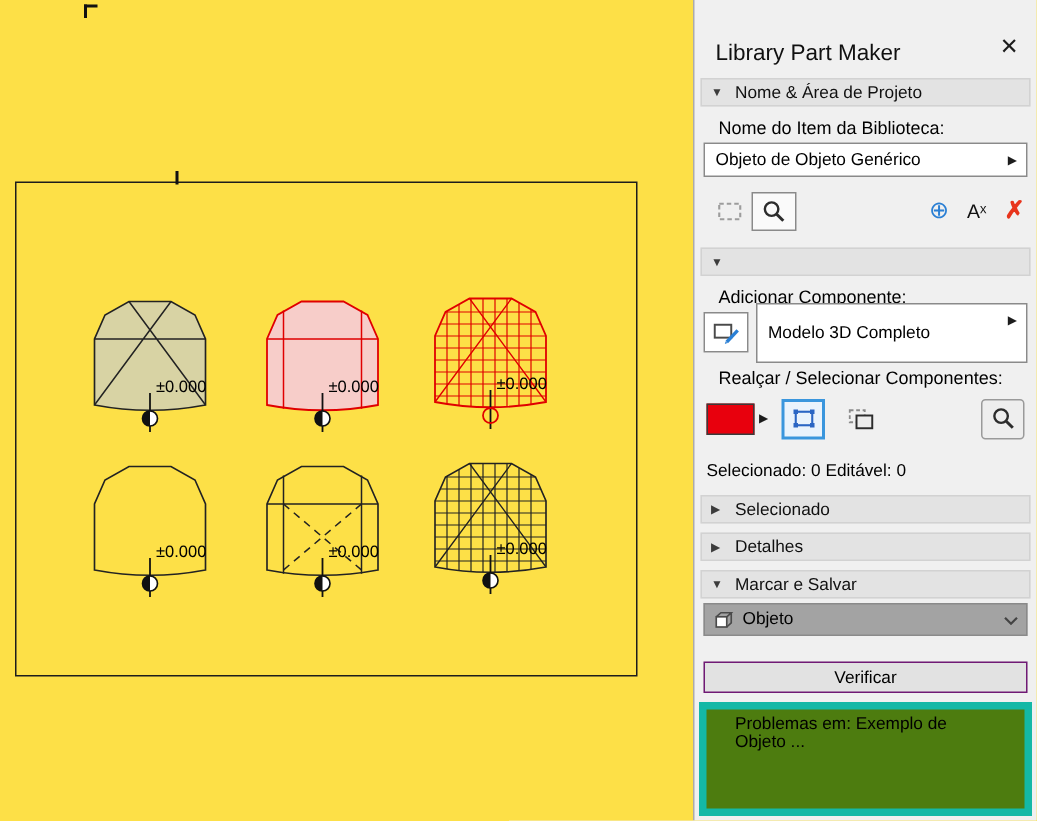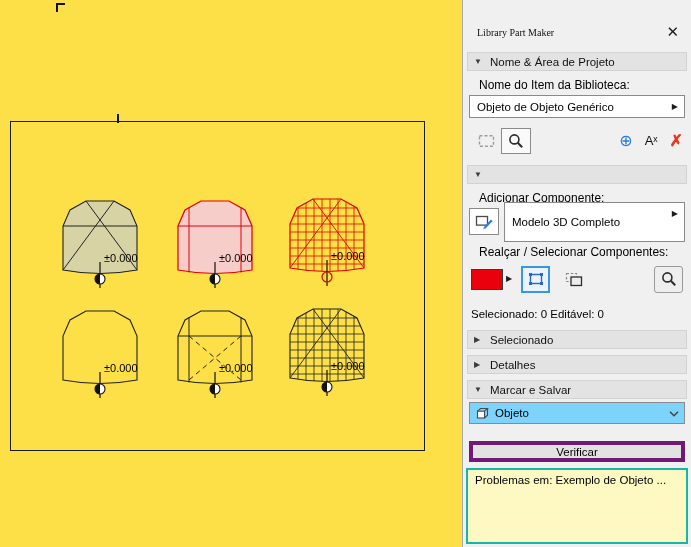--- a/index.html
+++ b/index.html
@@ -18,21 +18,21 @@
   .shape{position:absolute;width:110px;height:108px;}
   .s11{left:58px;top:196px}.s12{left:173px;top:196px}.s13{left:285px;top:194px}
   .s21{left:58px;top:306px}.s22{left:173px;top:306px}.s23{left:285px;top:304px}
   .shape svg.body{position:absolute;left:0;top:0;}
   .elev{position:absolute;left:46px;top:56px;font-size:11px;color:#000;white-space:nowrap;}
   .marker{position:absolute;left:34px;top:66px;}
   
   .panel{position:absolute;right:0;top:0;width:229px;height:547px;box-sizing:border-box;
     background:#f0f0f0;border-left:1px solid #ababab;display:flex;flex-direction:column;}
   .titlebar{height:46px;position:relative;flex:none;}
-  .titlebar .title{position:absolute;left:14px;top:27px;font-size:10px;color:#101010;font-family:Liberation Serif, serif;}
+  .titlebar .title{position:absolute;left:14px;top:27px;font-size:15px;color:#101010;}
   .titlebar .close{position:absolute;right:12px;top:24px;font-size:15px;color:#1c1c1c;cursor:pointer;line-height:1;}
   .sec{flex:none;margin:0 4px;height:19px;background:#e3e3e3;border:1px solid #d2d2d2;
     display:flex;align-items:center;gap:7px;padding:0 6px;font-size:11.5px;color:#101010;box-sizing:border-box;cursor:pointer;}
   .tri{font-size:8px;color:#3c3c3c;width:9px;flex:none;line-height:1;}
   .lbl{flex:none;margin-left:16px;margin-right:8px;font-size:12px;color:#000;line-height:13px;}
   .combo{flex:none;margin:0 6px;height:23px;background:#fff;border:1px solid #8a8a8a;
     display:flex;align-items:center;padding:0 7px;font-size:11.5px;color:#000;position:relative;box-sizing:border-box;cursor:pointer;}
   .combo .flyout{position:absolute;right:6px;top:7px;font-size:8px;color:#1c1c1c;line-height:1;}
   .icon-row{flex:none;margin:0 8px;display:flex;align-items:center;height:27px;}
   .btn{width:30px;height:26px;display:flex;align-items:center;justify-content:center;box-sizing:border-box;cursor:pointer;flex:none;}
@@ -44,27 +44,27 @@
   .comp-row{flex:none;margin:0 6px;display:flex;gap:5px;align-items:center;height:27px;}
   .comp-row .btn{border:1px solid #8a8a8a;background:#fff;width:30px;height:27px;}
   .comp-row .combo{flex:1;margin:0;height:40px;}
   .hl-row{flex:none;margin:0 8px;display:flex;align-items:center;height:30px;}
   .swatch{width:32px;height:21px;background:#e8000d;border:1px solid #3a3a3a;box-sizing:border-box;cursor:pointer;flex:none;}
   .swatch-arrow{font-size:8px;color:#1c1c1c;margin-left:3px;cursor:pointer;line-height:1;}
   .hl-row .btn{width:29px;height:27px;margin-left:9px;}
   .btn.selected{border:2px solid #3a96dd;background:#eaf3fc;}
   .btn.magnify{margin-left:auto;border:1px solid #9a9a9a;border-radius:3px;background:#eee;}
   .status-line{flex:none;margin:0 8px;font-size:11.5px;color:#000;line-height:13px;}
-  .type-select{flex:none;margin:0 6px;height:22px;background:#7dd3fc;border:1px solid #8a8a8a;
+  .type-select{flex:none;margin:0 6px;height:22px;background:#a3a3a3;border:1px solid #8a8a8a;
     display:flex;align-items:center;gap:6px;padding:0 6px;font-size:11.5px;position:relative;box-sizing:border-box;cursor:pointer;}
   .type-select .chev{position:absolute;right:5px;top:8px;}
-  .verify{flex:none;margin:0 6px;height:21px;background:#e2e2e2;border:4px solid #701a75;
+  .verify{flex:none;margin:0 6px;height:21px;background:#e2e2e2;border:1px solid #701a75;
     display:flex;align-items:center;justify-content:center;font-size:11.5px;color:#000;box-sizing:border-box;cursor:pointer;}
-  .problems{flex:1;margin:6px 3px 3px;background:#fef9c3;border:2px solid #14b8a6;
-    padding:4px 7px;font-size:11.5px;color:#000;overflow:hidden;box-sizing:border-box;}
+  .problems{flex:1;margin:6px 3px 3px;background:#4d7c0f;border:5px solid #14b8a6;
+    padding:4px 19px;font-size:11.5px;color:#000;overflow:hidden;box-sizing:border-box;}
   .mt3{margin-top:3px}.mt5{margin-top:5px}.mt6{margin-top:6px}.mt8{margin-top:8px}
   .mt9{margin-top:9px}.mt11{margin-top:11px}.mt14{margin-top:14px}.mt17{margin-top:17px}
 </style>
 </head>
 <body>
 
 <div class="canvas-area">
   <div class="corner-mark"></div>
   <div class="frame"></div>
   <div class="frame-tick"></div>

